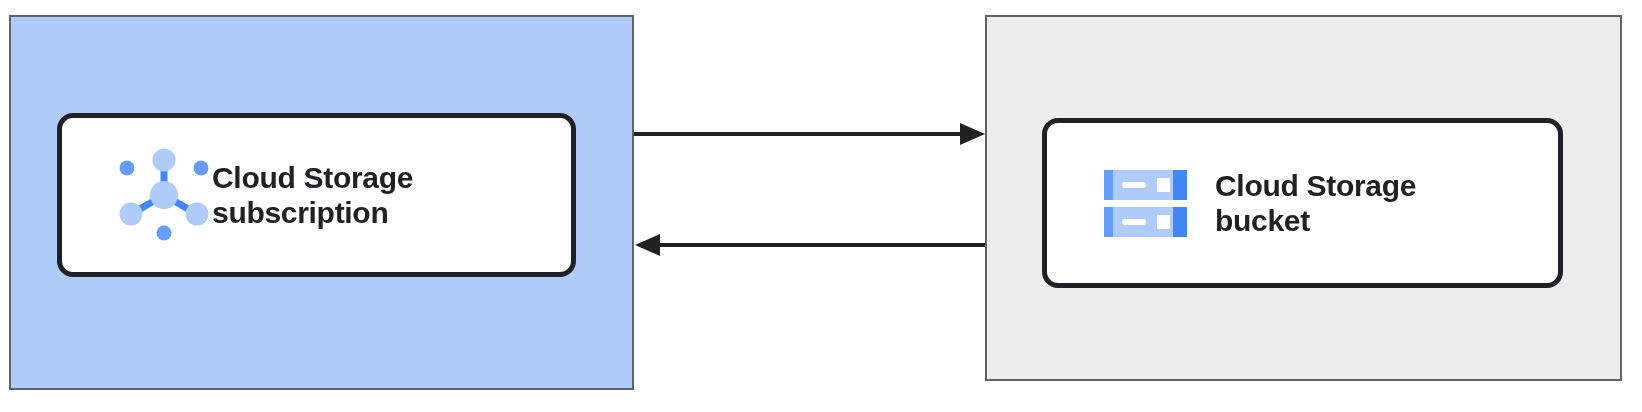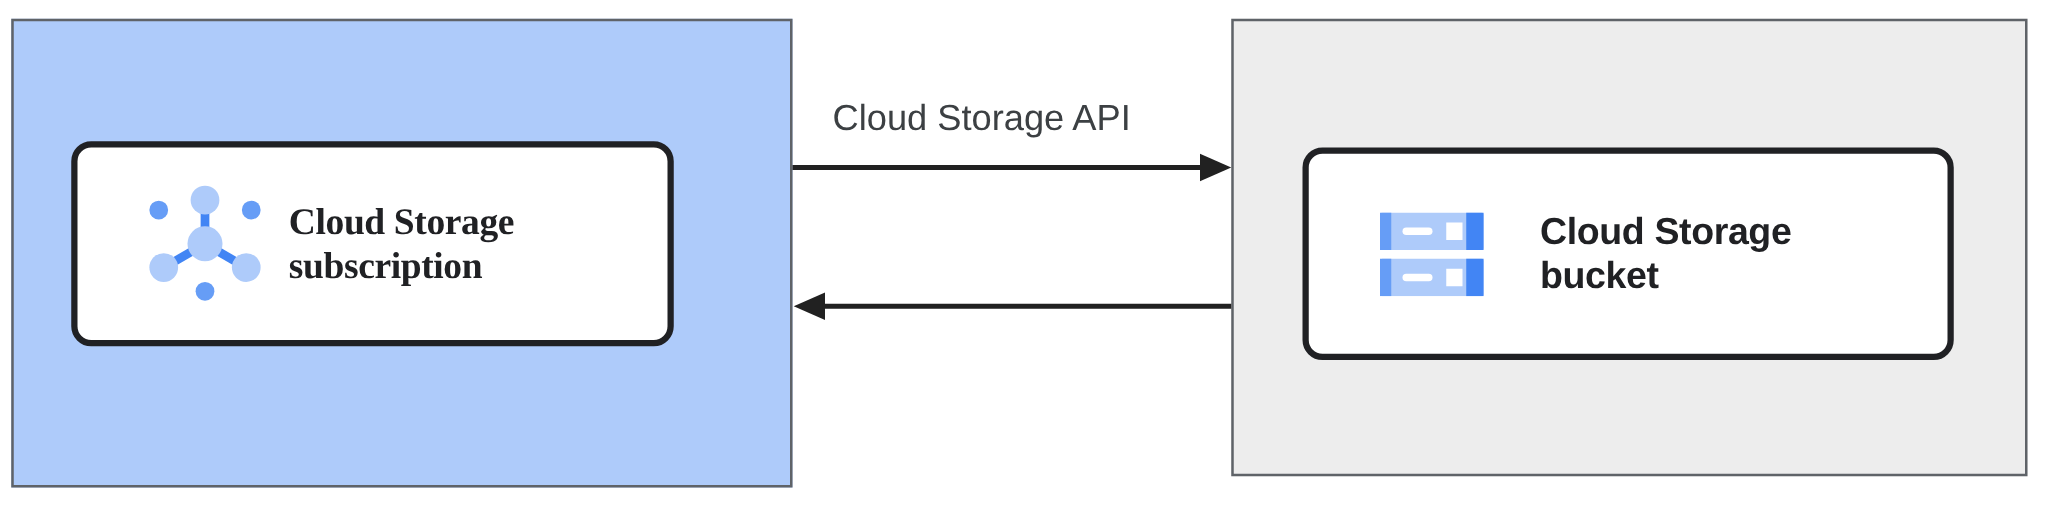--- a/index.html
+++ b/index.html
@@ -34,30 +34,29 @@
     position: absolute;
     box-sizing: border-box;
     background: #ffffff;
     border: 5px solid #202124;
     border-radius: 16px;
     display: flex;
     align-items: center;
   }
   .card-subscription {
     left: 46px; top: 96px;
-    width: 482px; height: 164px;
+    width: 519px; height: 164px;
     padding-left: 54px;
-    gap: 19px;
-    font-family: Liberation Serif, serif;
+    gap: 0;
   }
   .card-bucket {
     left: 55px; top: 101px;
     width: 521px; height: 170px;
     padding-left: 57px;
-    gap: 45px;
+    gap: 28px;
   }
   .card-title {
     font-size: 30px;
     font-weight: 700;
     line-height: 1.17;
     color: #202124;
     width: 262px;
     letter-spacing: -0.3px;
   }
   .icon-svg { flex: 0 0 auto; display: block; }
@@ -129,20 +128,19 @@
           <rect x="0" y="0" width="9" height="30" fill="#669DF6"></rect>
           <rect x="69" y="0" width="14" height="30" fill="#4285F4"></rect>
           <rect x="18" y="12" width="24" height="6" rx="3" fill="#FFFFFF"></rect>
           <rect x="53" y="8" width="13" height="14" fill="#FFFFFF"></rect>
         </g>
       </svg>
       <div class="card-title">Cloud Storage bucket</div>
     </div>
   </div>
 
-  <div class="edge-label edge-label-top">Cloud Storage API</div>
   <div class="arrow-line arrow-line-top"></div>
   <div class="arrow-head arrow-head-right"></div>
 
   <div class="arrow-head arrow-head-left"></div>
   <div class="arrow-line arrow-line-bottom"></div>
 
 </div>
 
 </body></html>

